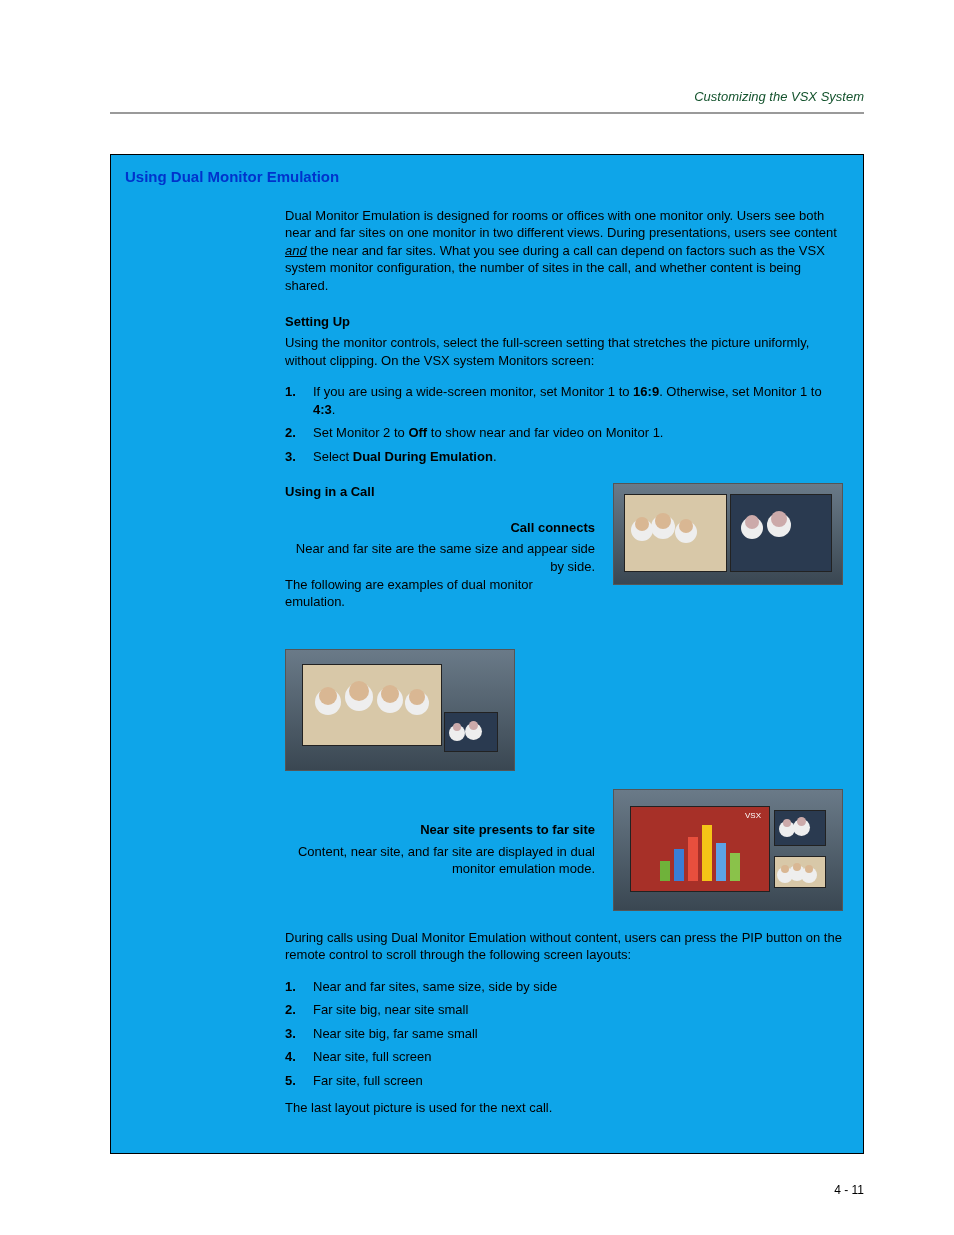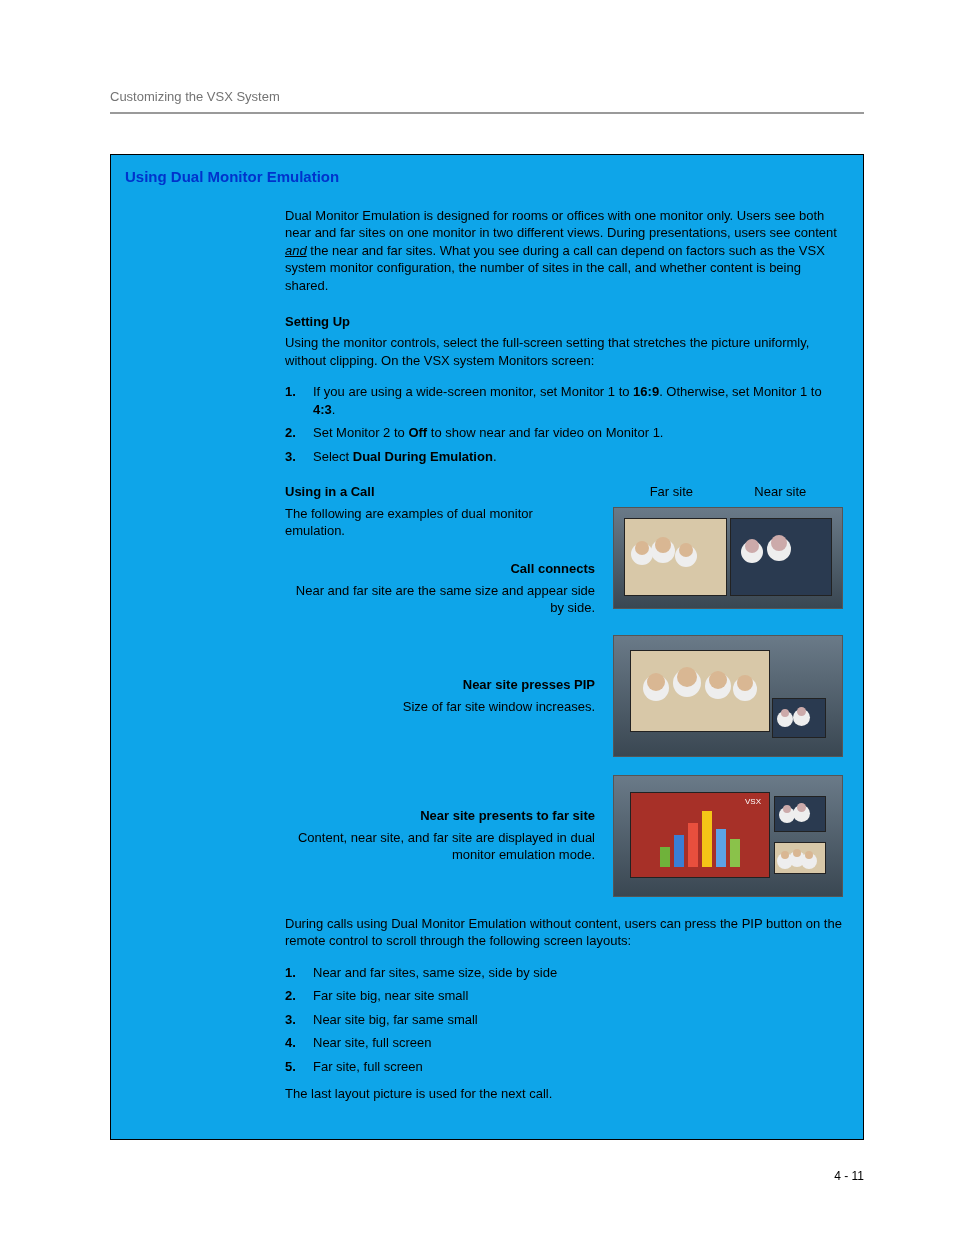--- a/index.html
+++ b/index.html
@@ -11,24 +11,26 @@
     color: #000;
     font-size: 13px;
     line-height: 1.35;
   }
   .page {
     padding: 88px 90px 50px 110px;
     position: relative;
     background: #fff;
   }
   .running-head {
-    font-size: 13px;
-    color: #737373;
+    text-align: right;
+    font-size: 13px;
+    color: #14532d;
     margin-bottom: 6px;
     font-family: "Trebuchet MS", Arial, sans-serif;
+    font-style: italic;
   }
   .head-rule {
     border: none;
     border-top: 2px solid #9a9a9a;
     margin-bottom: 40px;
   }
   .content-frame {
     border: 1px solid #000;
     background: #0ea5e9;
     padding: 12px 14px 22px 14px;
@@ -175,31 +177,27 @@
         </li>
         <li>
           <span class="num">3.</span>
           <span>Select </span><span class="bold">Dual During Emulation</span><span>.</span>
         </li>
       </ol>
 
       <div class="row">
         <div class="textcol left" style="padding-top:0;">
           <span class="sub-b" style="text-align:left;">Using in a Call</span>
-          <div style="text-align:left; margin-bottom:20px;">The following are examples of dual monitor emulation.</div>
           <div style="text-align:right; margin-top:18px;">
             <span class="sub-b">Call connects</span>
             <span>Near and far site are the same size and appear side by side.</span>
           </div>
+          <div style="text-align:left; margin-bottom:20px;">The following are examples of dual monitor emulation.</div>
         </div>
         <div class="figure">
-          <div class="site-labels">
-            <span>Far site</span>
-            <span>Near site</span>
-          </div>
           <div class="monitor">
             <div class="screen-equal">
               <div class="panel">
                 <div class="people">
                   <span class="head" style="left:10px; top:22px; width:14px; height:14px;"></span>
                   <span class="head" style="left:30px; top:18px; width:16px; height:16px;"></span>
                   <span class="head" style="left:54px; top:24px; width:14px; height:14px;"></span>
                 </div>
               </div>
               <div class="panel dark">
@@ -207,24 +205,20 @@
                   <span class="head" style="left:14px; top:20px; width:14px; height:14px; background:#caa;"></span>
                   <span class="head" style="left:40px; top:16px; width:16px; height:16px; background:#caa;"></span>
                 </div>
               </div>
             </div>
           </div>
         </div>
       </div>
 
       <div class="row" style="align-items:center;">
-        <div class="textcol">
-          <span class="sub-b">Near site presses PIP</span>
-          <span>Size of far site window increases.</span>
-        </div>
         <div class="figure">
           <div class="monitor">
             <div class="screen-big-small">
               <div class="big">
                 <div class="people" style="position:relative; width:100%; height:100%;">
                   <span class="head" style="left:16px; top:22px; width:18px; height:18px;"></span>
                   <span class="head" style="left:46px; top:16px; width:20px; height:20px;"></span>
                   <span class="head" style="left:78px; top:20px; width:18px; height:18px;"></span>
                   <span class="head" style="left:106px; top:24px; width:16px; height:16px;"></span>
                 </div>

